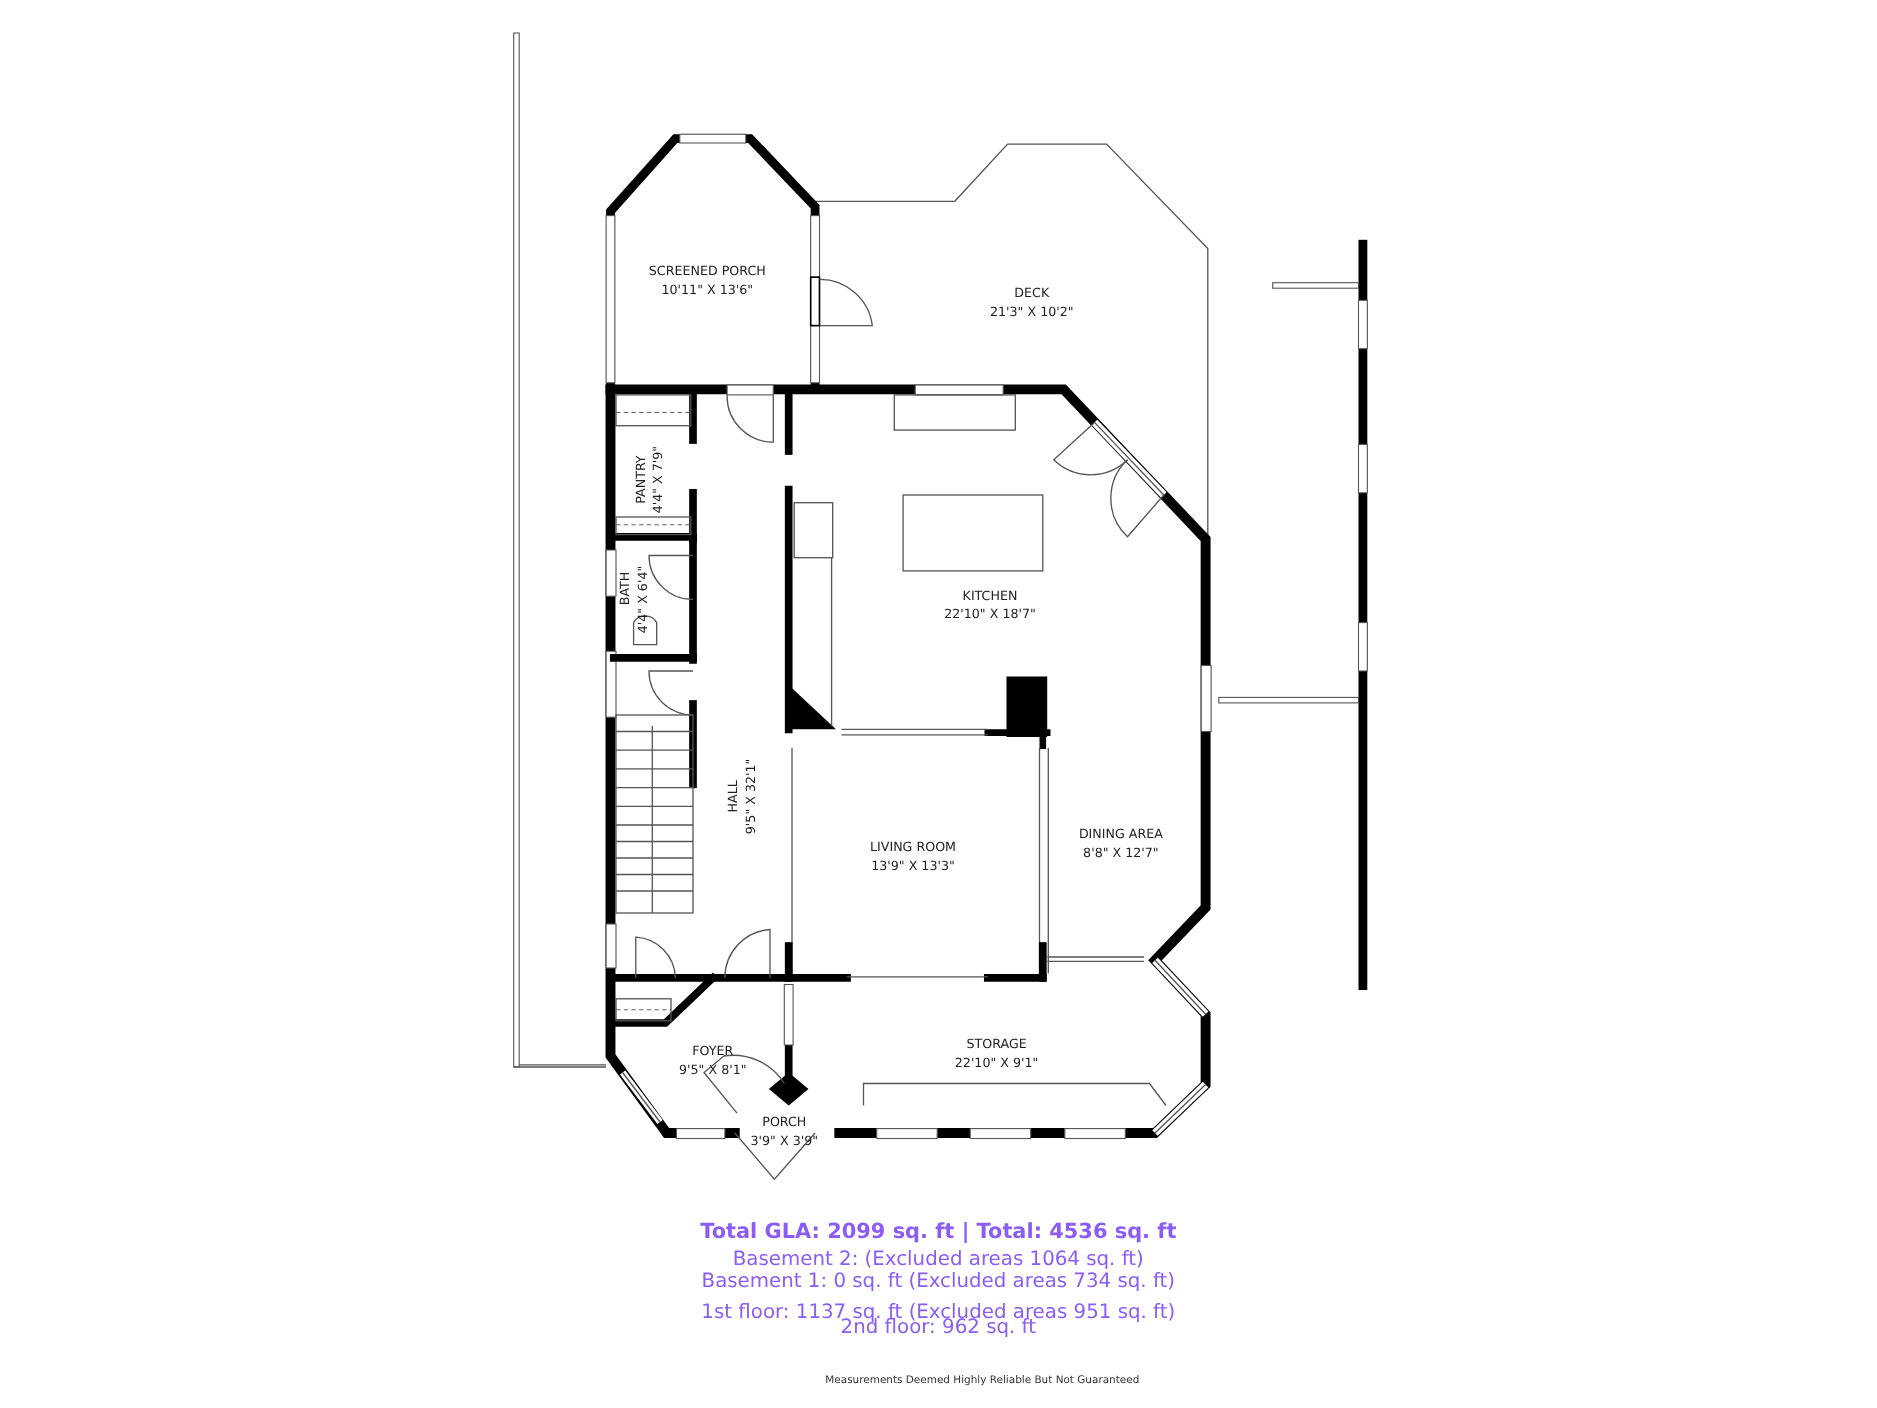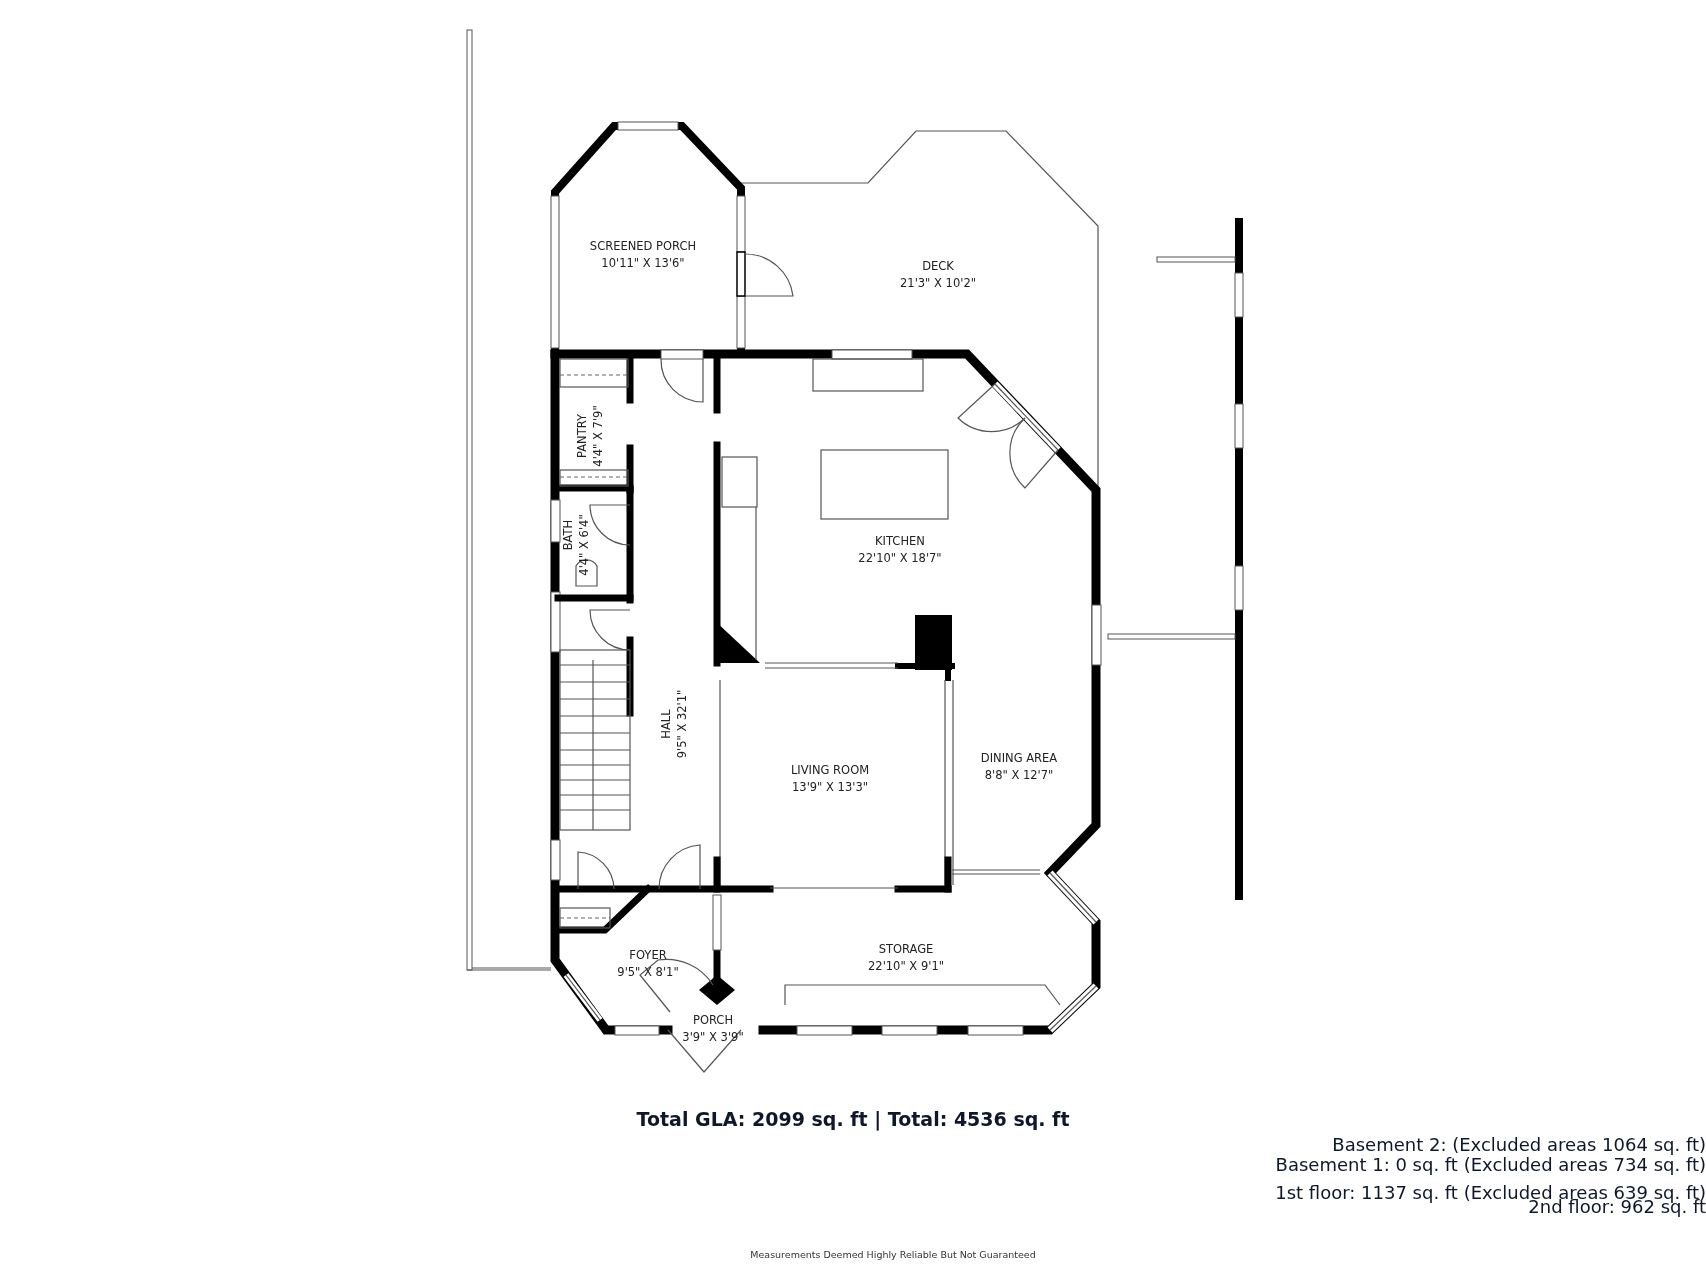--- a/index.html
+++ b/index.html
@@ -4,23 +4,23 @@
 <style>
   html, body { margin: 0; padding: 0; background: #ffffff; }
   body { width: 1706px; height: 1280px; position: relative; overflow: hidden; font-family: "DejaVu Sans", sans-serif; }
   #plan { position: absolute; left: 0; top: 0; width: 1706px; height: 1280px; }
   .wall { fill: #000; }
   .wl { stroke: #000; stroke-width: 9; fill: none; stroke-linejoin: miter; stroke-linecap: square; }
   .thin { stroke: #555; stroke-width: 1.2; fill: none; }
   .win { fill: #fff; stroke: #555; stroke-width: 1; }
   .dash { stroke: #666; stroke-width: 1; stroke-dasharray: 4 3; fill: none; }
   .room-label { font-family: "DejaVu Sans", sans-serif; font-size: 11.5px; fill: #222; text-anchor: middle; }
-  .summary { position: absolute; left: 0; width: 1706px; text-align: center; color: #0f172a; font-family: "DejaVu Sans", sans-serif; }
+  .summary { position: absolute; left: 0; width: 1706px; text-align: center; color: #8b5cf6; font-family: "DejaVu Sans", sans-serif; }
   .sum-title { top: 1108px; font-size: 19px; font-weight: bold; }
-  .sum-line { font-size: 18px; text-align: right; }
+  .sum-line { font-size: 18px; }
   .disclaimer { top: 1249px; font-size: 9.5px; color: #333; padding-left: 40px; }
 </style>
 </head>
 <body>
 
 <svg id="plan" viewBox="0 0 1706 1280" xmlns="http://www.w3.org/2000/svg">
 
   <g>
     <rect x="467" y="30" width="5" height="940" class="win"></rect>
     <polyline points="472,968 551,968" class="thin"></polyline>
@@ -174,15 +174,15 @@
     <text class="room-label" x="906" y="953">STORAGE</text>
     <text class="room-label" x="906" y="970">22'10" X 9'1"</text>
     <text class="room-label" x="713" y="1024">PORCH</text>
     <text class="room-label" x="713" y="1041">3'9" X 3'9"</text>
   </g>
 </svg>
 
 <div class="summary sum-title">Total GLA: 2099 sq. ft | Total: 4536 sq. ft</div>
 <div class="summary sum-line" style="top:1134px">Basement 2: (Excluded areas 1064 sq. ft)</div>
 <div class="summary sum-line" style="top:1154px">Basement 1: 0 sq. ft (Excluded areas 734 sq. ft)</div>
-<div class="summary sum-line" style="top:1182px">1st floor: 1137 sq. ft (Excluded areas 639 sq. ft)</div>
+<div class="summary sum-line" style="top:1182px">1st floor: 1137 sq. ft (Excluded areas 951 sq. ft)</div>
 <div class="summary sum-line" style="top:1196px">2nd floor: 962 sq. ft</div>
 <div class="summary disclaimer">Measurements Deemed Highly Reliable But Not Guaranteed</div>
 
 </body></html>

